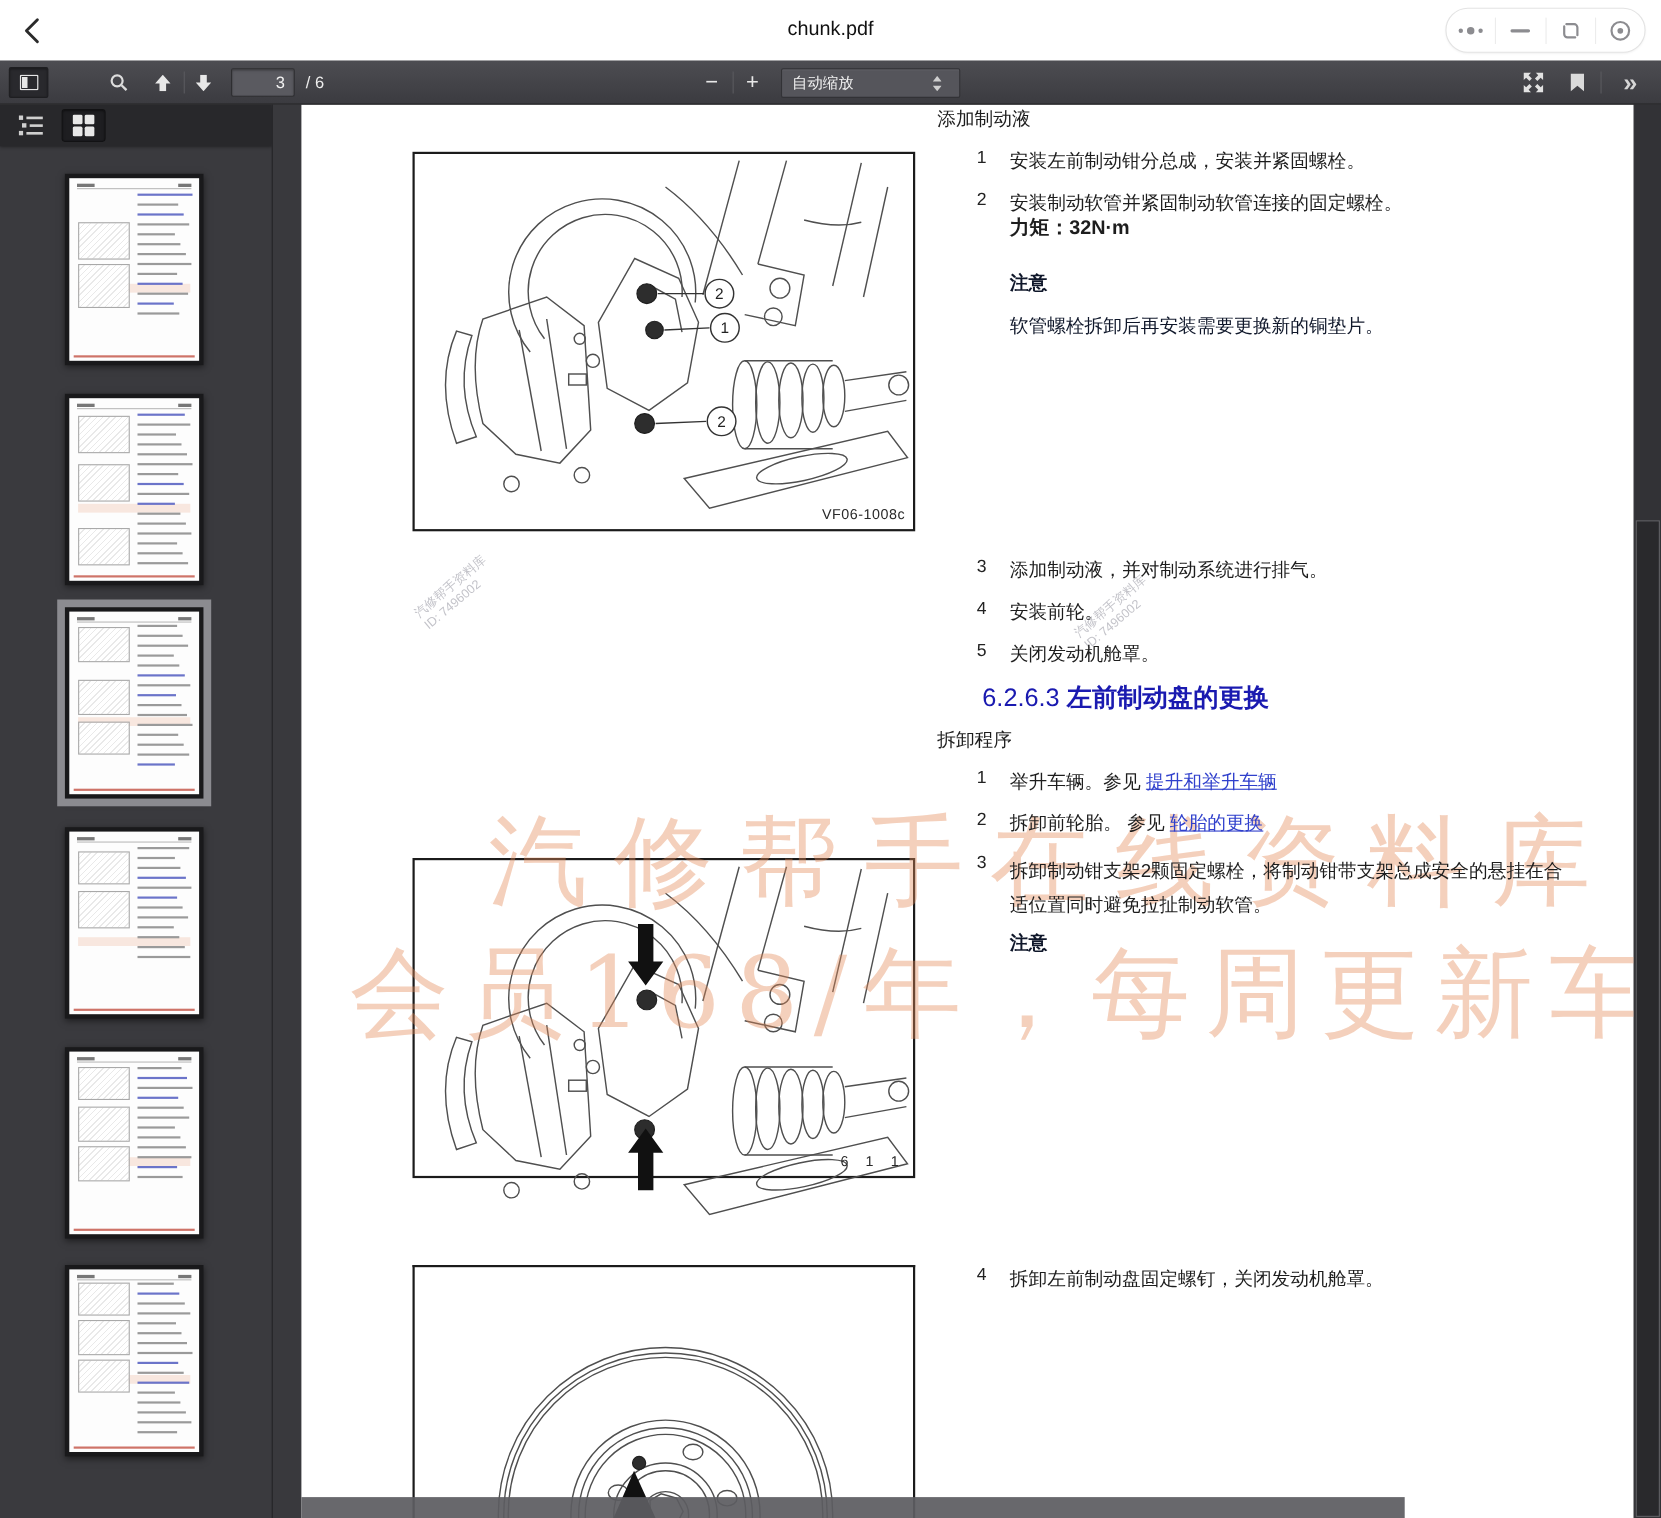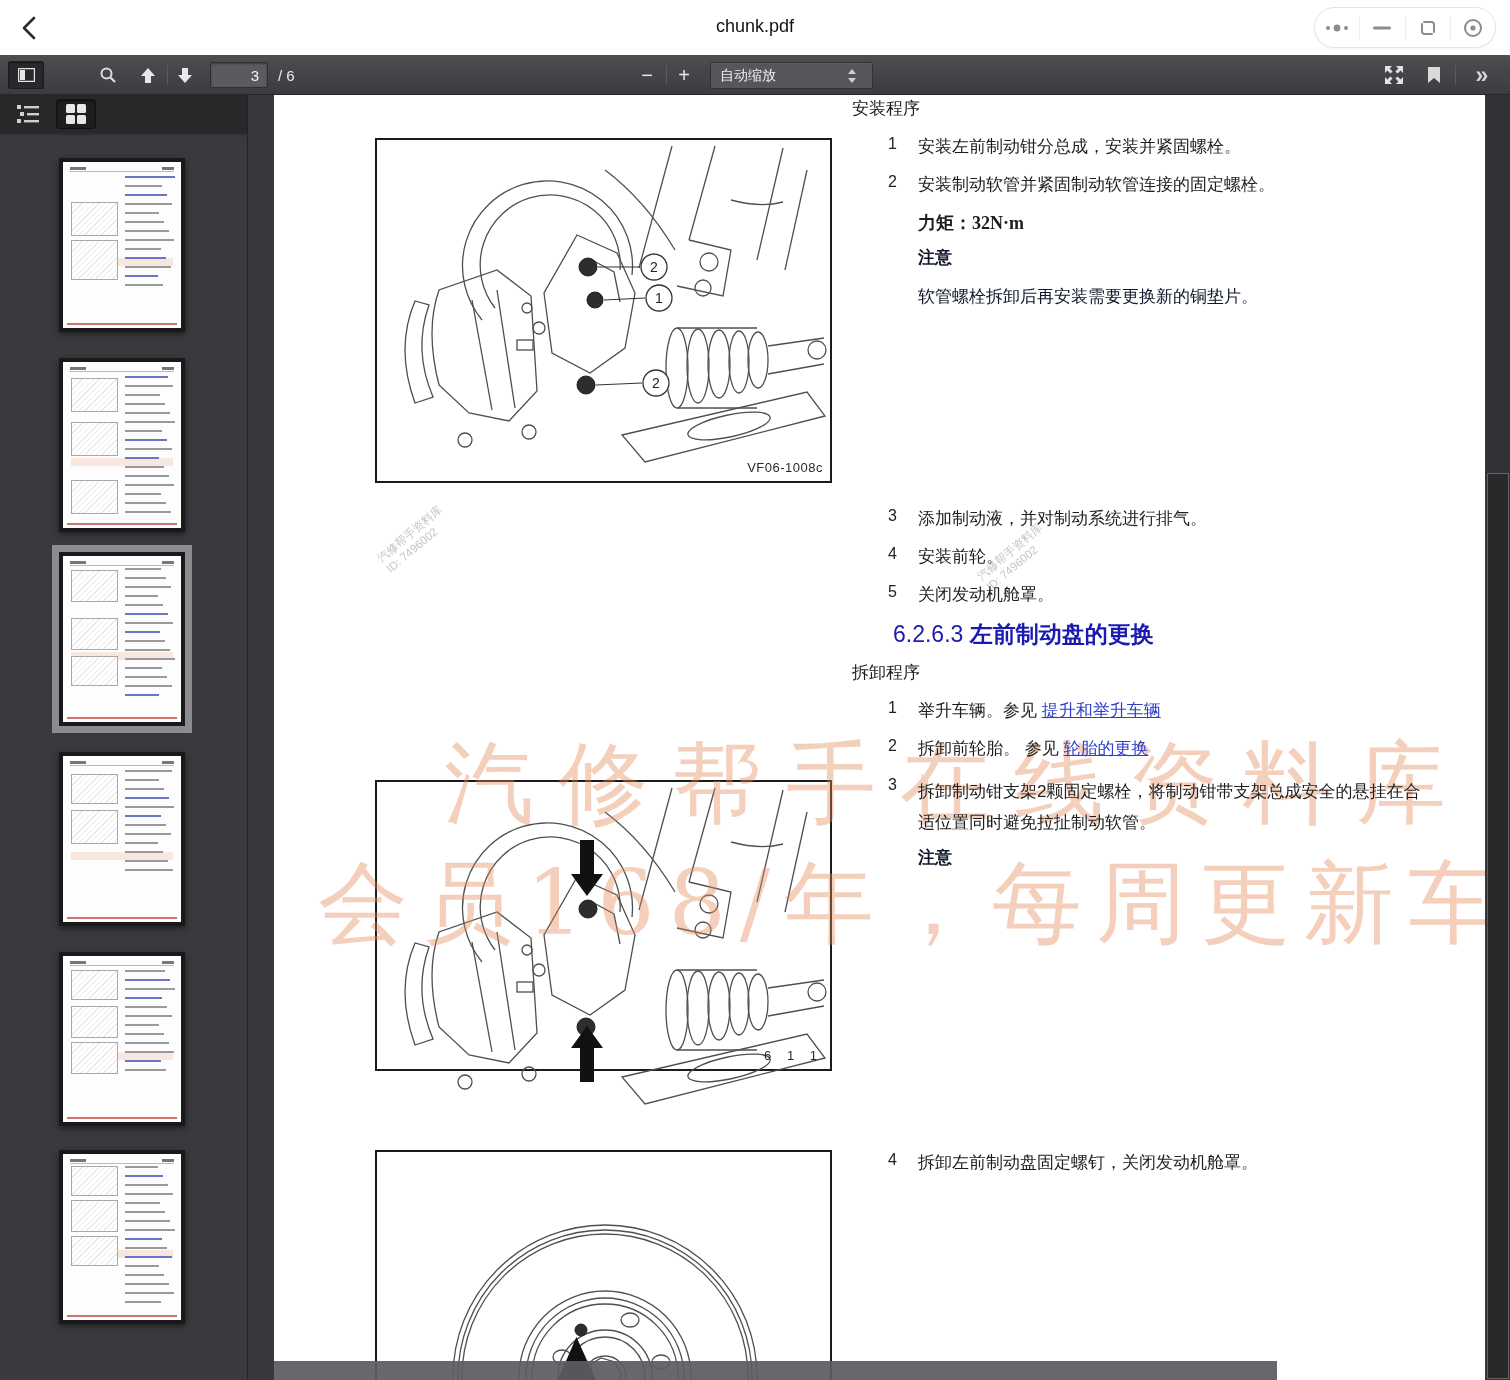--- a/index.html
+++ b/index.html
@@ -360,29 +360,29 @@
           <div class="ln" style="left: 62px; top: 138px; width: 49px; background: rgb(154, 154, 154);"></div>
           <div class="ln" style="left: 62px; top: 147px; width: 36px; background: rgb(154, 154, 154);"></div>
         </div>
       </div>
     </div>
 </div>
 
 <div class="viewer">
   <div class="page">
 
-    <div class="cn abs" style="left:578px; top:2px;">安装程序</div>
+    <div class="cn abs" style="left:578px; top:2px;">添加制动液</div>
 
     <div class="stepnum abs" style="top:40px;">1</div>
     <div class="cn abs" style="left:644px; top:40px;">安装左前制动钳分总成，安装并紧固螺栓。</div>
 
     <div class="stepnum abs" style="top:78px;">2</div>
     <div class="cn abs" style="left:644px; top:78px;">安装制动软管并紧固制动软管连接的固定螺栓。</div>
 
-    <div class="cn bold abs" style="left:644px; top:116px; font-size:18px;font-family:Liberation Serif, serif;">力矩：32N·m</div>
+    <div class="cn bold abs" style="left:644px; top:100px; font-size:18px;">力矩：32N·m</div>
     <div class="cn blue bold abs" style="left:644px; top:151px;">注意</div>
     <div class="cn blue abs" style="left:644px; top:190px;">软管螺栓拆卸后再安装需要更换新的铜垫片。</div>
 
     <div class="figure" style="top:43px; height:345px;">
       <svg width="453" height="341" viewBox="0 0 453 341">
         <g class="art">
 
           <line x1="295" y1="6" x2="262" y2="128"></line>
             <line x1="338" y1="6" x2="312" y2="100"></line>
           <path d="M312,100 l42,10 l-8,46 l-46,-10"></path>

